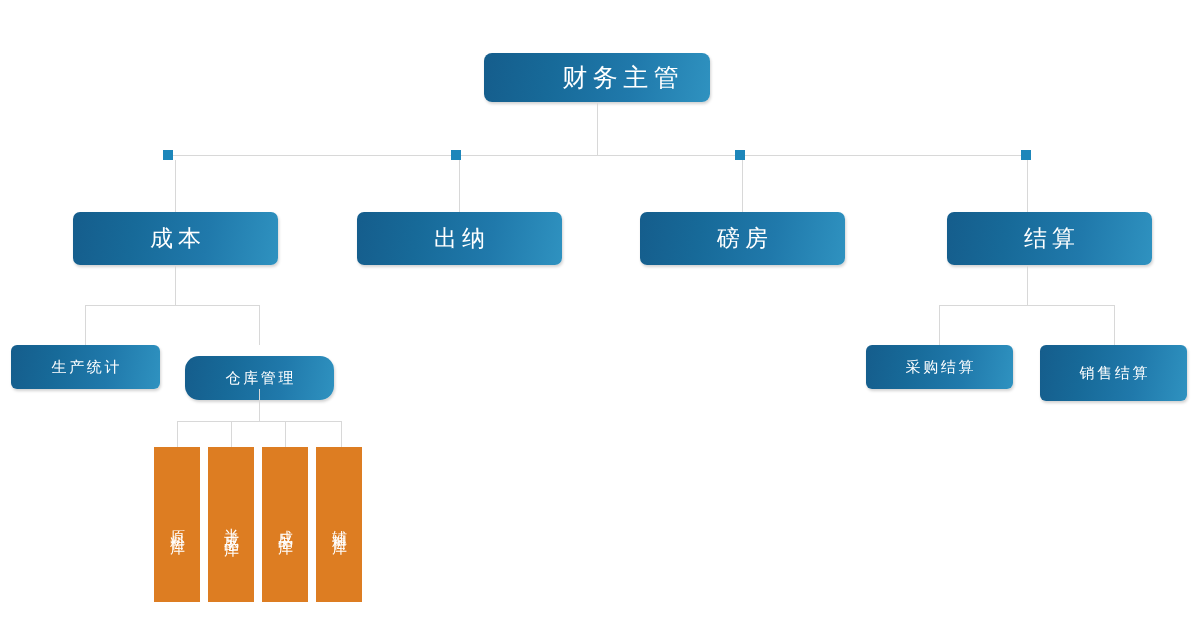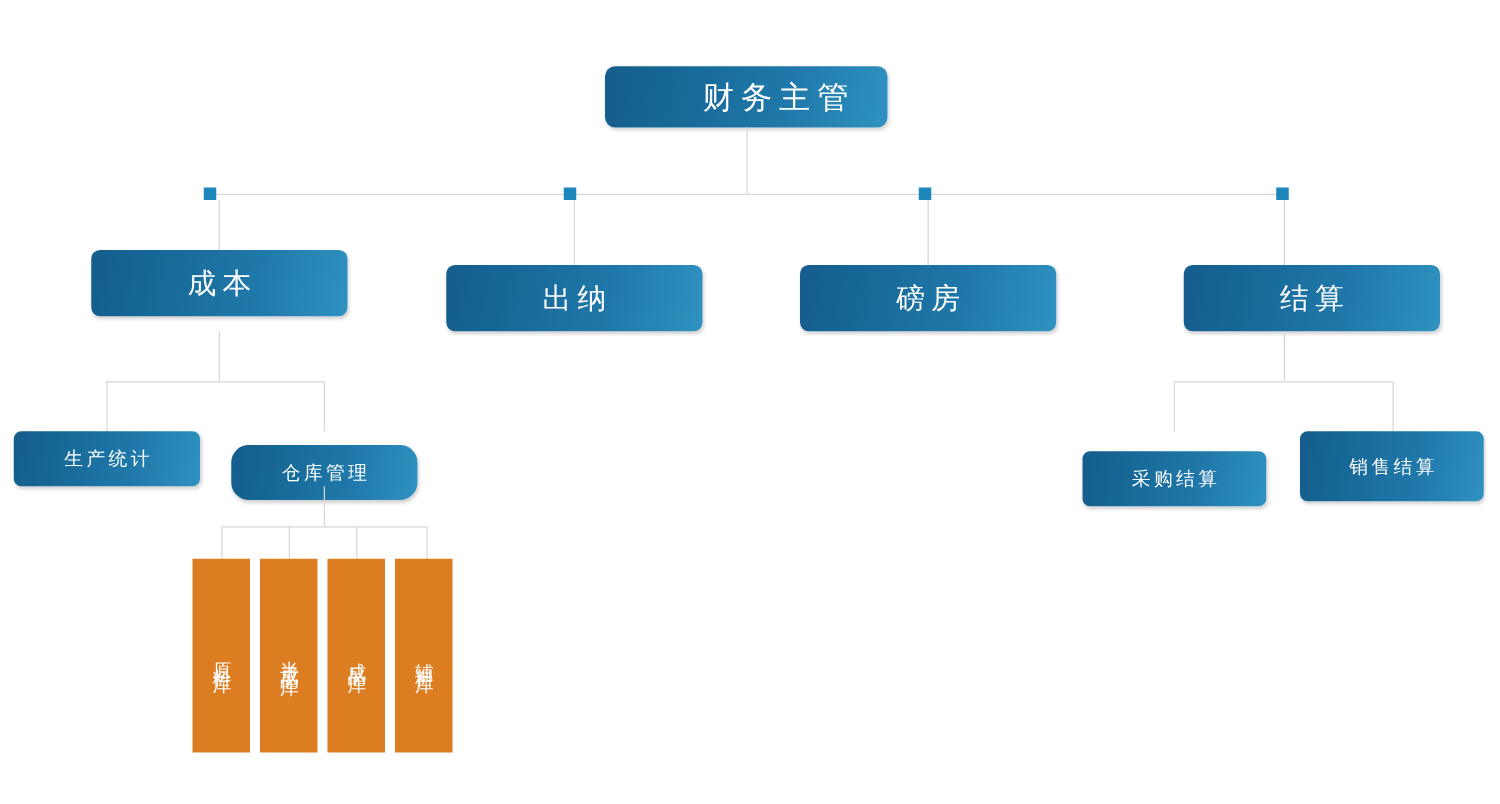--- a/index.html
+++ b/index.html
@@ -104,21 +104,21 @@
   <div class="marker" style="left:163px; top:150px;"></div>
   <div class="marker" style="left:451px; top:150px;"></div>
   <div class="marker" style="left:735px; top:150px;"></div>
   <div class="marker" style="left:1021px; top:150px;"></div>
 
   <div class="line line-v" style="left:175px; top:160px; height:52px;"></div>
   <div class="line line-v" style="left:459px; top:160px; height:52px;"></div>
   <div class="line line-v" style="left:742px; top:160px; height:52px;"></div>
   <div class="line line-v" style="left:1027px; top:160px; height:52px;"></div>
 
-  <div class="node node-l2" style="left:73px; top:200px; width:205px; height:53px;">
+  <div class="node node-l2" style="left:73px; top:212px; width:205px; height:53px;">
     <span>成本</span>
   </div>
 
   <div class="node node-l2" style="left:640px; top:212px; width:205px; height:53px;">
     <span>磅房</span>
   </div>
 
   <div class="node node-l2" style="left:357px; top:212px; width:205px; height:53px;">
     <span>出纳</span>
   </div>
@@ -138,21 +138,21 @@
   <div class="line line-v" style="left:1114px; top:305px; height:40px;"></div>
 
   <div class="node node-l3" style="left:11px; top:345px; width:149px; height:44px;text-align:right;">
     <span>生产统计</span>
   </div>
 
   <div class="node node-l3" style="left:185px; top:356px; width:149px; height:44px;border-radius:14px;">
     <span>仓库管理</span>
   </div>
 
-  <div class="node node-l3" style="left:866px; top:345px; width:147px; height:44px;margin-top:16px;">
+  <div class="node node-l3" style="left:866px; top:345px; width:147px; height:44px;">
     <span>采购结算</span>
   </div>
 
   <div class="node node-l3" style="left:1040px; top:345px; width:147px; height:56px;">
     <span>销售结算</span>
   </div>
 
   <div class="line line-v" style="left:259px; top:389px; height:32px;"></div>
   <div class="line line-h" style="left:177px; top:421px; width:165px;"></div>
   <div class="line line-v" style="left:177px; top:421px; height:26px;"></div>

